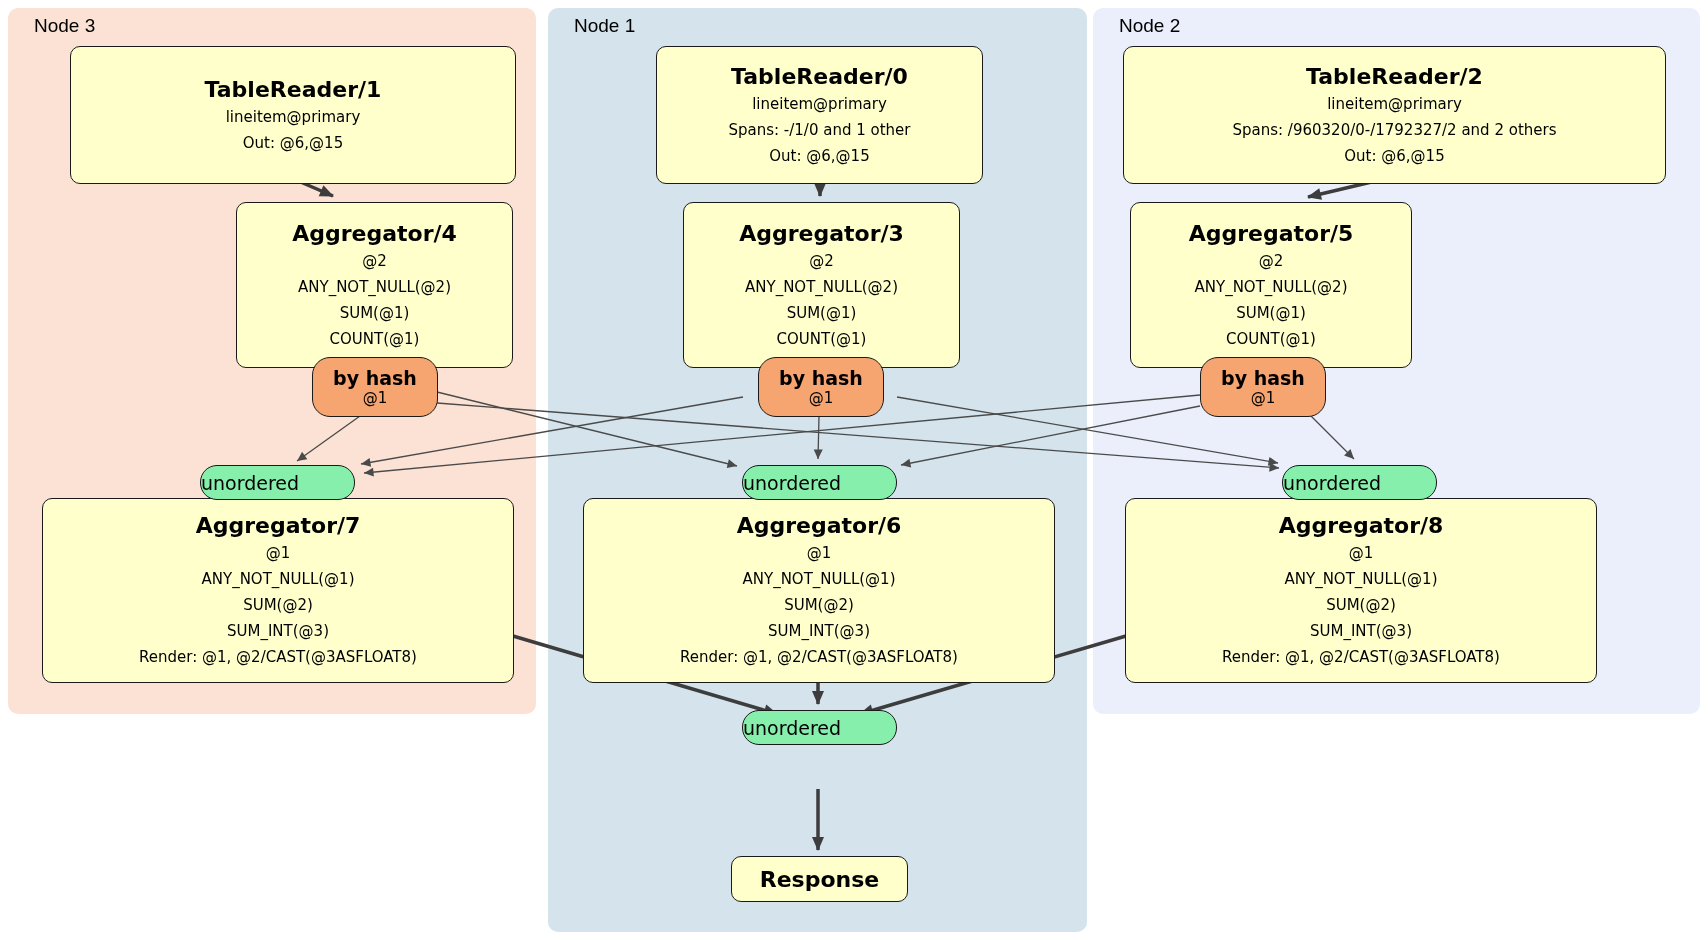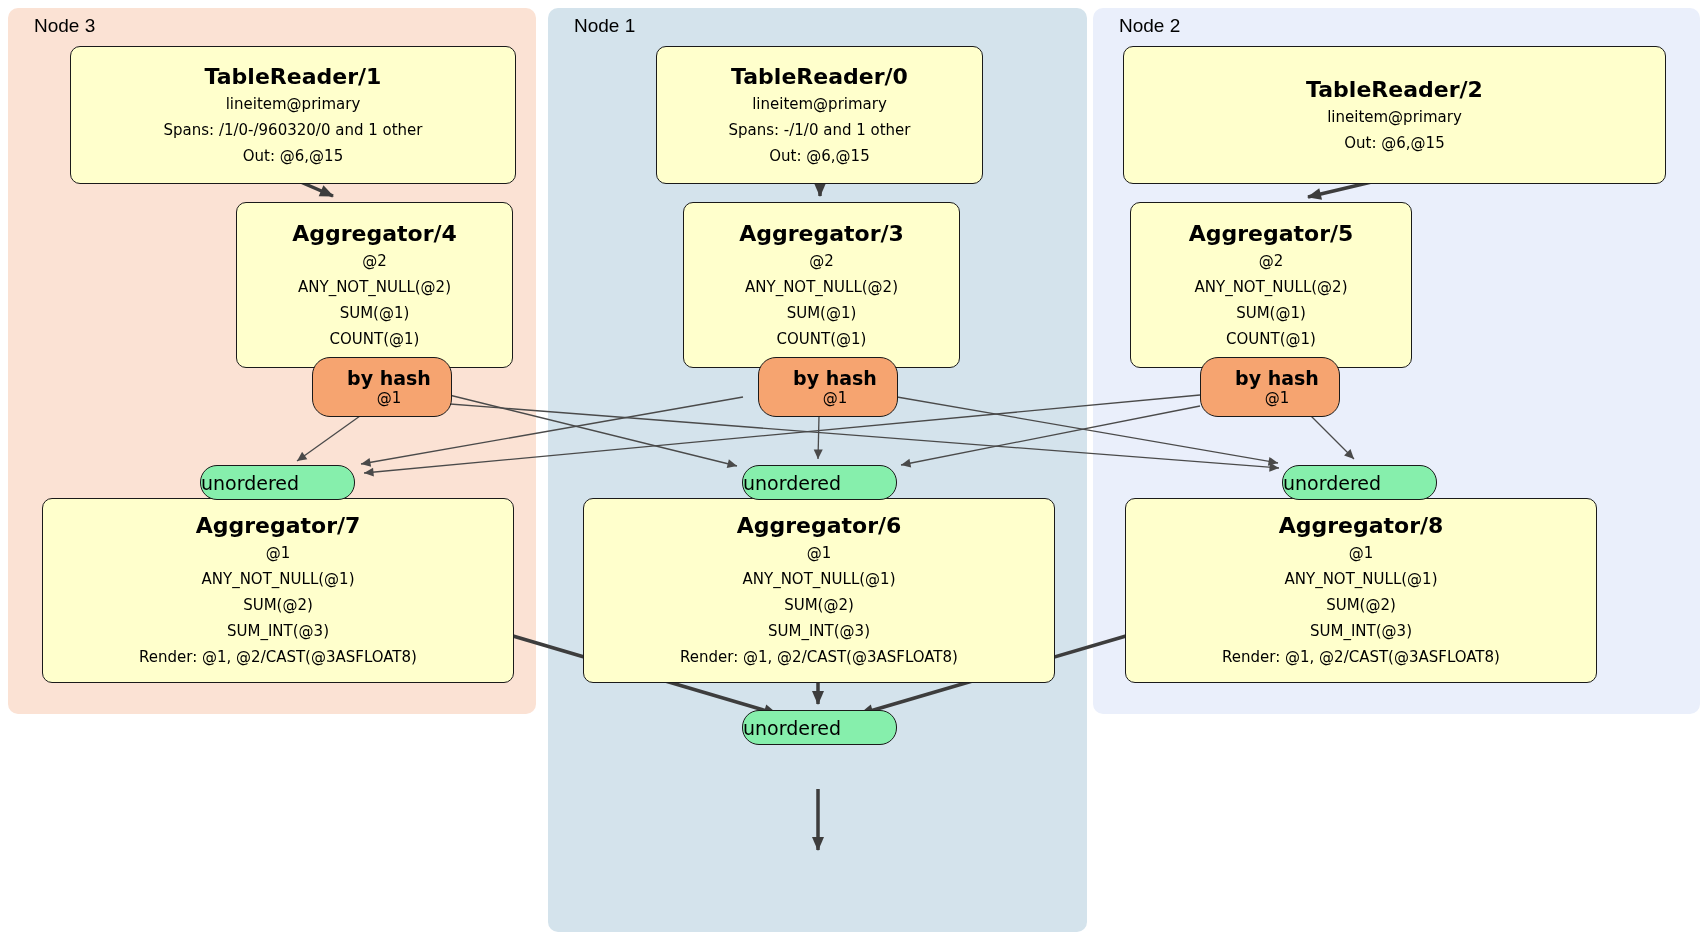--- a/index.html
+++ b/index.html
@@ -24,21 +24,21 @@
     position:absolute; background:#ffffcc; border:1.5px solid #1a1a1a;
     border-radius:10px; display:flex; flex-direction:column;
     justify-content:center; align-items:center; text-align:center; z-index:2;
   }
   .proc .t { font-weight:bold; font-size:22px; line-height:29px; white-space:nowrap;text-align:right; }
   .proc .l { font-size:15px;  line-height:26px; white-space:nowrap; }
 
   .router {
     position:absolute; background:#f6a470; border:1.5px solid #1a1a1a;
     border-radius:18px; z-index:3; display:flex; flex-direction:column;
-    justify-content:center; align-items:center; text-align:center;padding-left:14px;
+    justify-content:center; align-items:center; text-align:center;
   }
   .router .rt { font-weight:bold; font-size:19px; line-height:23px; }
   .router .rs { font-size:15px; line-height:17px; }
 
   .stream {
     position:absolute; background:#86efac; border:1.5px solid #1a1a1a;
     border-radius:17px; z-index:3; display:flex; justify-content:flex-start;
     align-items:center; font-weight:normal; font-size:19px;
   }
 </style>
@@ -82,32 +82,32 @@
     <line class="thin" x1="819" y1="416" x2="818" y2="459" marker-end="url(#mthin)"></line>
     <line class="thin" x1="897" y1="397" x2="1278" y2="463" marker-end="url(#mthin)"></line>
     <line class="thin" x1="1200" y1="395" x2="364" y2="473" marker-end="url(#mthin)"></line>
     <line class="thin" x1="1200" y1="406" x2="901" y2="465" marker-end="url(#mthin)"></line>
     <line class="thin" x1="1311" y1="416" x2="1354" y2="459" marker-end="url(#mthin)"></line>
   </svg>
 
   <div class="proc" style="left:70px;top:46px;width:444px;height:136px;">
     <div class="t">TableReader/1</div>
     <div class="l">lineitem@primary</div>
-    <div class="l">Spans: /1/0-/960320/0 and 1 other</div>
     <div class="l">Out: @6,@15</div>
   </div>
   <div class="proc" style="left:656px;top:46px;width:325px;height:136px;">
     <div class="t">TableReader/0</div>
     <div class="l">lineitem@primary</div>
     <div class="l">Spans: -/1/0 and 1 other</div>
     <div class="l">Out: @6,@15</div>
   </div>
   <div class="proc" style="left:1123px;top:46px;width:541px;height:136px;">
     <div class="t">TableReader/2</div>
     <div class="l">lineitem@primary</div>
+    <div class="l">Spans: /960320/0-/1792327/2 and 2 others</div>
     <div class="l">Out: @6,@15</div>
   </div>
 
   <div class="proc" style="left:236px;top:202px;width:275px;height:164px;">
     <div class="t">Aggregator/4</div>
     <div class="l">@2</div>
     <div class="l">ANY_NOT_NULL(@2)</div>
     <div class="l">SUM(@1)</div>
     <div class="l">COUNT(@1)</div>
   </div>
@@ -170,14 +170,17 @@
     <div class="l">@1</div>
     <div class="l">ANY_NOT_NULL(@1)</div>
     <div class="l">SUM(@2)</div>
     <div class="l">SUM_INT(@3)</div>
     <div class="l">Render: @1, @2/CAST(@3ASFLOAT8)</div>
   </div>
 
   <div class="stream" style="left:742px;top:710px;width:153px;height:33px;">
     <span>unordered</span>
   </div>
+  <div class="proc" style="left:731px;top:856px;width:175px;height:44px;">
+    <div class="t">Response</div>
+  </div>
 
 </div>
 
 </body></html>

